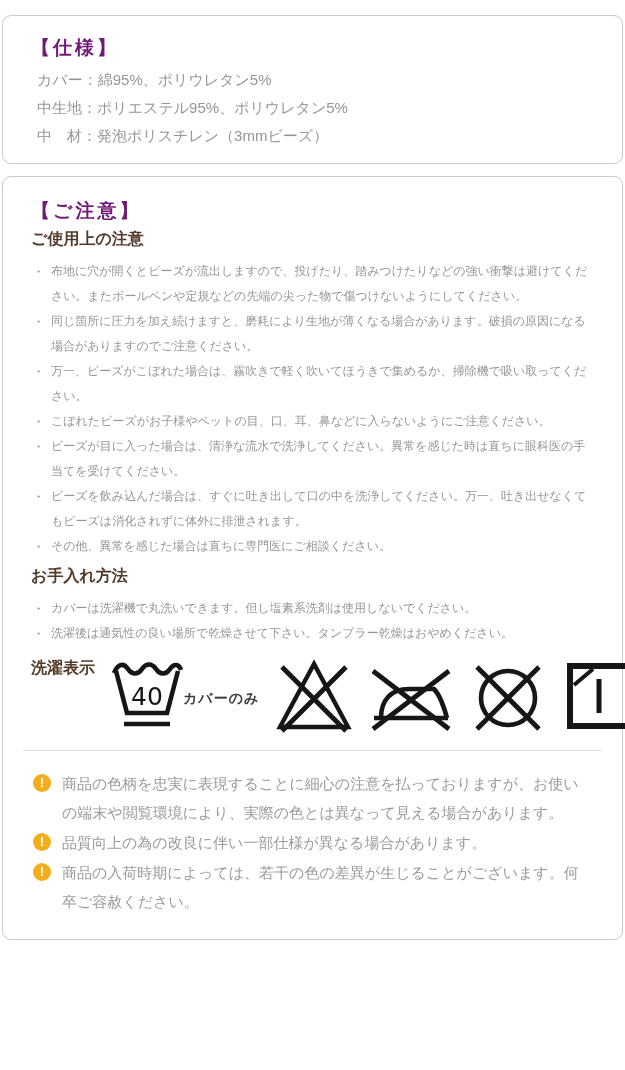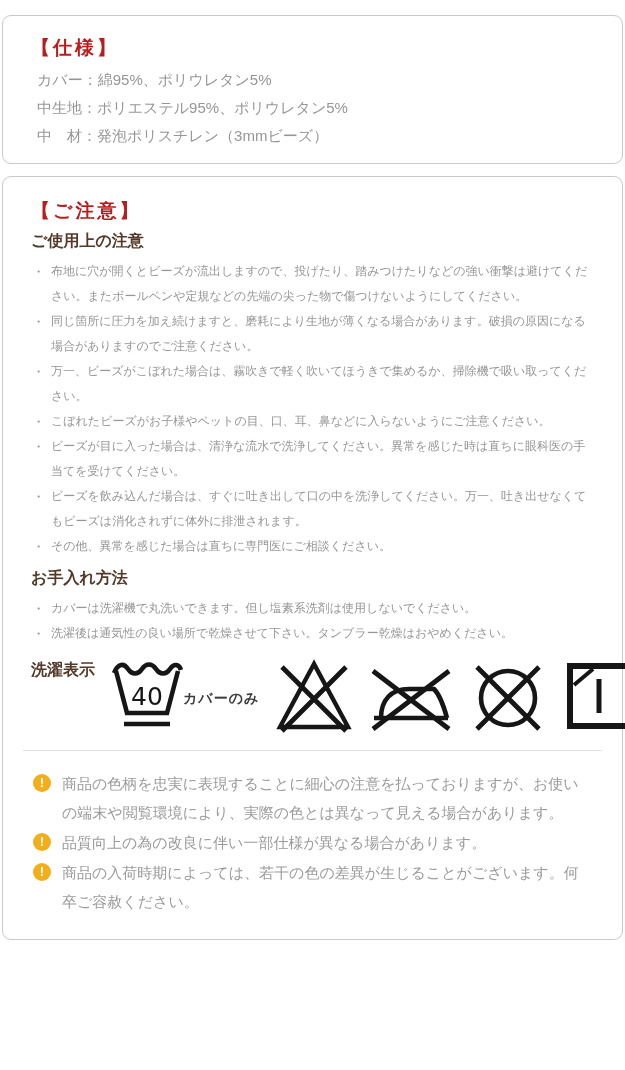--- a/index.html
+++ b/index.html
@@ -11,39 +11,40 @@
   }
   .box {
     border: 1px solid #c9c9c9;
     border-radius: 9px;
     background: #fff;
     margin: 0 2px;
   }
   #spec-box { margin-top: 15px; padding: 21px 28px 13px; }
   #caution-box { margin-top: 12px; padding: 23px 28px 0; }
   .box-title {
-    color: #b91c1c;
+    color: #701a75;
     font-size: 19px;
     font-weight: bold;
     letter-spacing: 3px;
     line-height: 22px;
   }
   .spec-rows {
     margin-top: 7px;
     padding-left: 6px;
     color: #969696;
     font-size: 15px;
     line-height: 28px;
   }
   .sub-heading {
     color: #533a28;
     font-size: 16px;
     font-weight: bold;
     line-height: 19px;
     margin: 9px 0 9px;
+    font-family: Liberation Mono, monospace;
   }
   #caution-box .box-title { margin-bottom: 5px; }
   ul.dot-list {
     list-style: none;
     margin: 0 0 6px;
     padding: 0 0 0 4px;
     color: #969696;
     font-size: 12px;
     line-height: 25px;
   }

